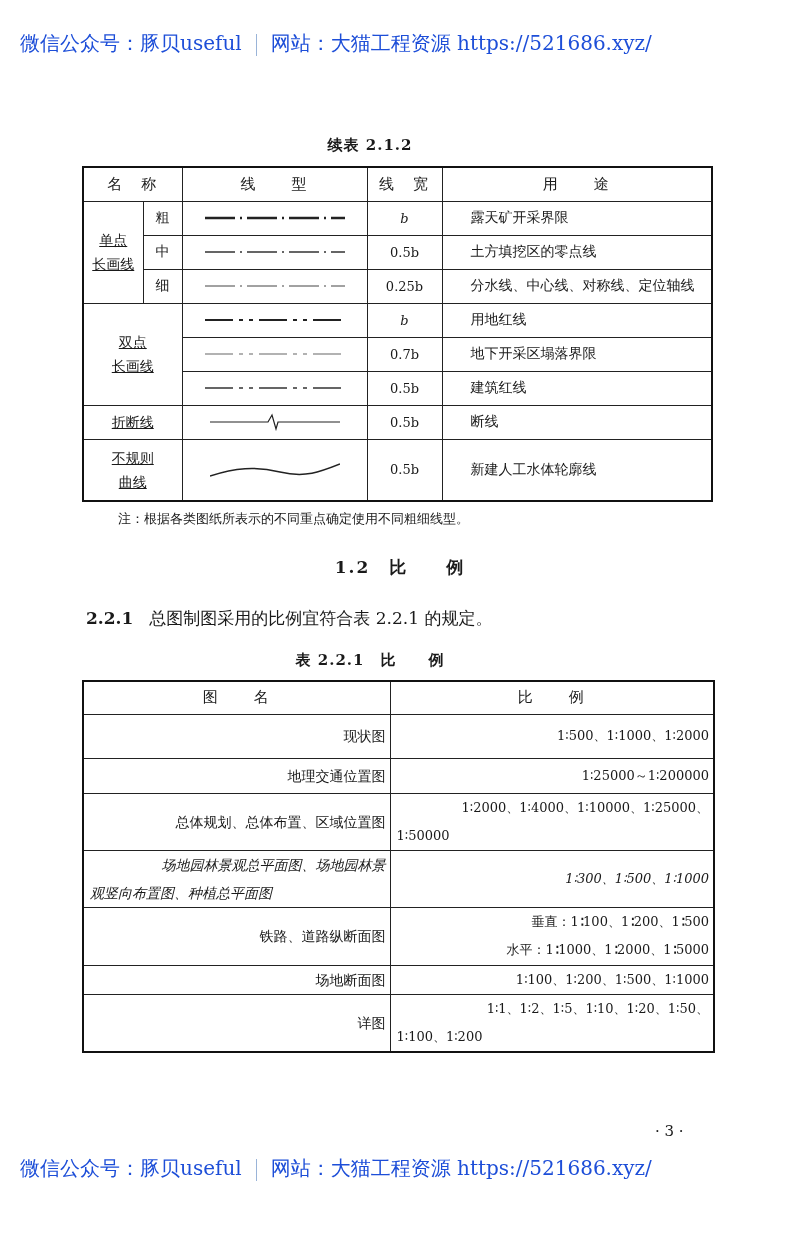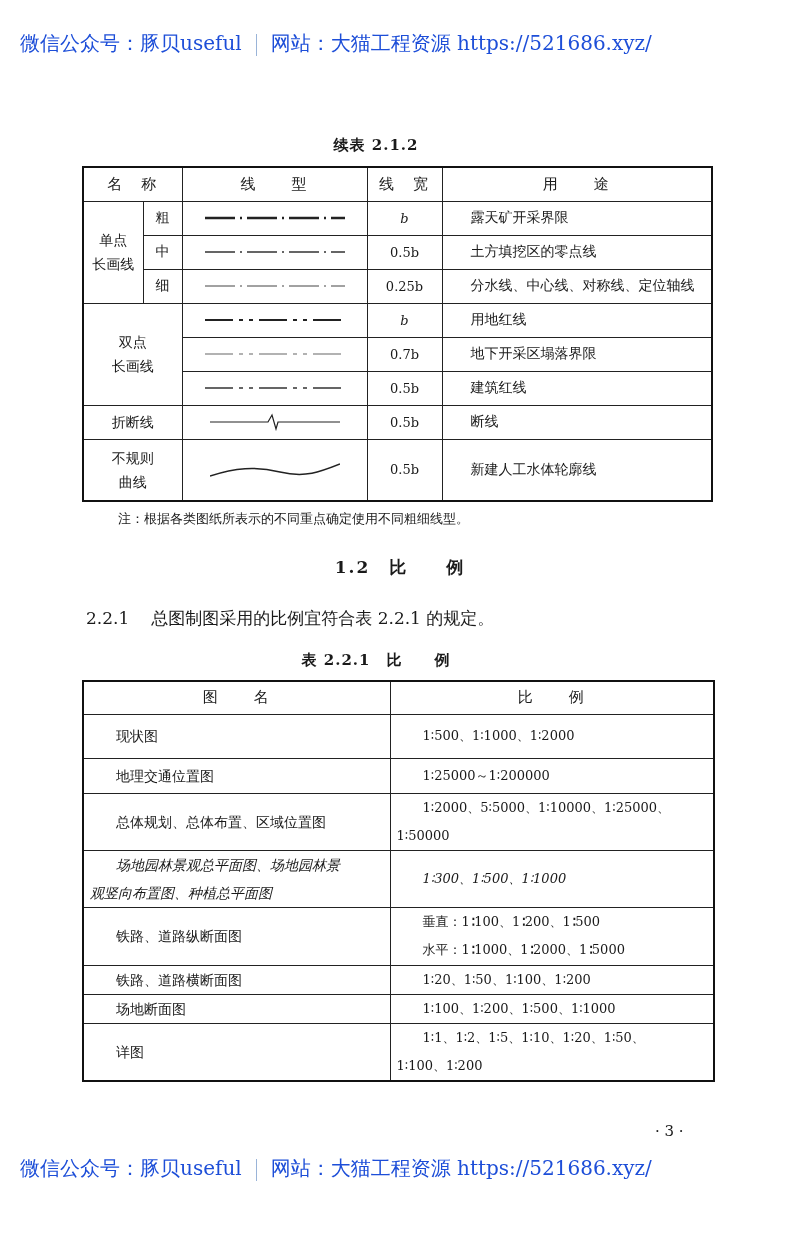--- a/index.html
+++ b/index.html
@@ -9,50 +9,50 @@
   .watermark {
     position: absolute; left: 20px; width: 760px; text-align: left;
     font-family: "DejaVu Serif", "Liberation Serif", serif;
     font-size: 20px; color: #1d4ed8; white-space: nowrap; letter-spacing: 0px;
   }
   .watermark .sep { display: inline-block; width: 1px; height: 22px; background: #9ab4d8; vertical-align: middle; margin: 0 14px; }
   .wm-top { top: 30px; }
   .wm-bottom { top: 1155px; }
 
   .caption {
-    position: absolute; left: 8px; width: 736px; text-align: center;
+    position: absolute; left: 2px; width: 736px; text-align: center;
     font-weight: bold; font-size: 15px; letter-spacing: 1px;
   }
 
   table.t { position: absolute; border-collapse: collapse; font-size: 14px; }
   table.t td, table.t th { border: 1px solid #222; }
   table.t { border: 2px solid #111; }
 
   #t1 { left: 82px; top: 166px; width: 631px; }
   #t1 th { height: 34px; font-weight: normal; font-size: 15px; letter-spacing: 2px; }
   #t1 td { height: 34px; }
-  #t1 .c-name { text-align: center; line-height: 24px; }
+  #t1 .c-name { text-align: center; line-height: 24px; text-decoration: underline; }
   #t1 .c-sub { text-align: center; width: 39px; }
   #t1 .c-line { text-align: center; width: 185px; }
   #t1 .c-width { text-align: center; width: 75px; font-family: "DejaVu Serif", serif; font-size: 13px; }
   #t1 .c-use { padding-left: 28px; text-align: left; }
   #t1 .b-ital { font-style: italic; }
 
   .note { position: absolute; left: 118px; top: 510px; font-size: 13px; }
 
   .section-title { position: absolute; left: 0; width: 800px; text-align: center; top: 556px; font-size: 17px; font-weight: bold; letter-spacing: 2px; }
   .clause { position: absolute; left: 86px; top: 607px; font-size: 17px; }
-  .clause .num { font-weight: normal; margin-right: 22px; }
+  .clause .num { font-weight: bold; margin-right: 16px; }
 
   #t2 { left: 82px; top: 680px; width: 633px; }
   #t2 th { height: 33px; font-weight: normal; font-size: 15px; letter-spacing: 2px; margin-left: 38px; }
   #t2 td { font-size: 14px; line-height: 28px; vertical-align: middle; }
   #t2 td.name { width: 307px; padding-left: 6px; padding-right: 4px; }
   #t2 td.scale { padding-left: 6px; padding-right: 4px; font-family: "DejaVu Serif", serif; font-size: 13px; }
-  .indent { text-indent: 26px; }
+  .indent { text-indent: 26px; text-align: right; }
 
   .page-num { position: absolute; left: 655px; top: 1122px; font-size: 15px; }
   svg { display: block; margin: 0 auto; }
 </style>
 </head>
 <body>
 
 <div class="watermark wm-top">
   <span>微信公众号：豚贝useful</span><span class="sep"></span><span>网站：大猫工程资源 https://521686.xyz/</span>
 </div>
@@ -182,43 +182,39 @@
     <td class="name indent">现状图</td>
     <td class="scale indent">1∶500、1∶1000、1∶2000</td>
   </tr>
   <tr style="height:35px;">
     <td class="name indent">地理交通位置图</td>
     <td class="scale indent">1∶25000～1∶200000</td>
   </tr>
   <tr style="height:55px;">
     <td class="name indent">总体规划、总体布置、区域位置图</td>
     <td class="scale">
-      <div class="indent">1∶2000、5∶5000、1∶10000、1∶25000、</div>
+      <div class="indent">1∶2000、1∶4000、1∶10000、1∶25000、</div>
       <div>1∶50000</div>
     </td>
   </tr>
   <tr style="height:57px;font-style:italic;">
     <td class="name">
       <div class="indent">场地园林景观总平面图、场地园林景</div>
       <div>观竖向布置图、种植总平面图</div>
     </td>
     <td class="scale indent">1∶300、1∶500、1∶1000</td>
   </tr>
   <tr style="height:58px;">
     <td class="name indent">铁路、道路纵断面图</td>
     <td class="scale">
       <div class="indent">垂直：1∶100、1∶200、1∶500</div>
       <div class="indent">水平：1∶1000、1∶2000、1∶5000</div>
     </td>
   </tr>
   <tr style="height:29px;">
-    <td class="name indent">铁路、道路横断面图</td>
-    <td class="scale indent">1∶20、1∶50、1∶100、1∶200</td>
-  </tr>
-  <tr style="height:29px;">
     <td class="name indent">场地断面图</td>
     <td class="scale indent">1∶100、1∶200、1∶500、1∶1000</td>
   </tr>
   <tr style="height:56px;">
     <td class="name indent">详图</td>
     <td class="scale">
       <div class="indent">1∶1、1∶2、1∶5、1∶10、1∶20、1∶50、</div>
       <div>1∶100、1∶200</div>
     </td>
   </tr>

